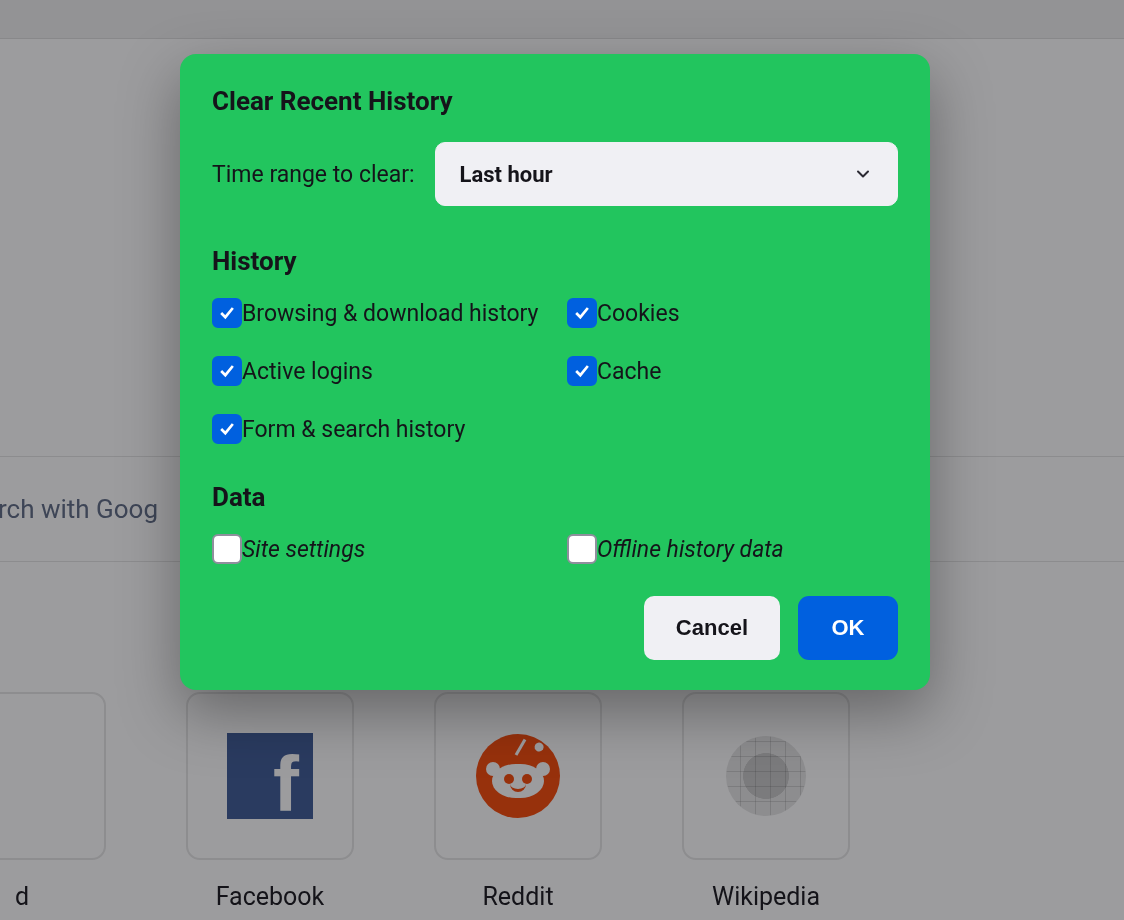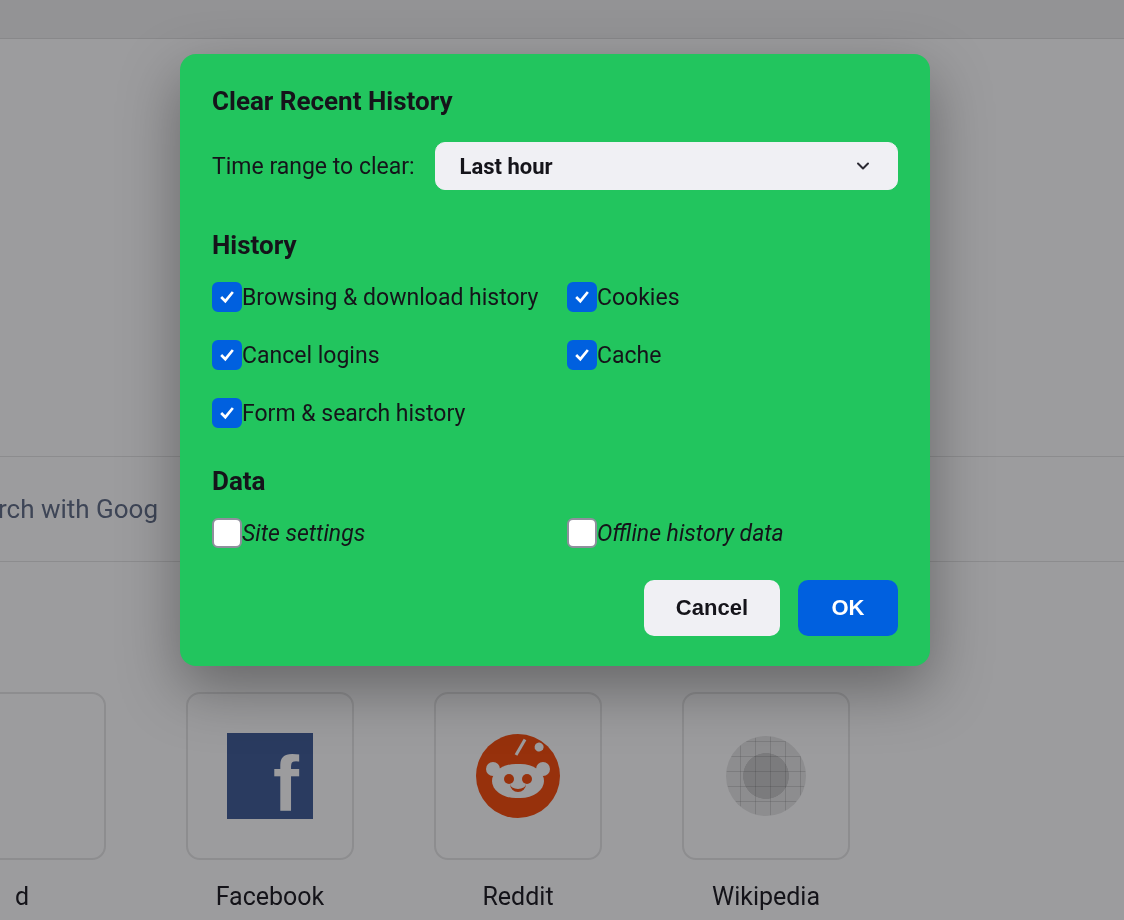--- a/index.html
+++ b/index.html
@@ -149,21 +149,21 @@
     }
     .range-row {
       display: flex; align-items: center; gap: 20px;
       margin-bottom: 40px;
     }
     .range-label {
       font-size: 23px;
     }
     .select {
       flex: 1;
-      height: 48px;
+      height: 64px;
       background: #f0f0f4;
       border-radius: 10px;
       display: flex; align-items: center; justify-content: space-between;
       padding: 0 24px;
       cursor: pointer;
       border: 1px solid #f0f0f4;
       gap: 40px;
     }
     .select .sel-text { font-size: 22px; font-weight: 700; }
     .select .chev { width: 20px; height: 20px; }
@@ -194,31 +194,31 @@
     }
     .chk .box.checked { background: #0060df; border: 2px solid #0060df; }
     .chk .box.unchecked { background: #fff; border: 2px solid #8f8f9d; }
     .chk .box svg { width: 20px; height: 20px; stroke: #fff; stroke-width: 3.2; fill: none; }
 
     .actions {
       display: flex; justify-content: flex-end; gap: 18px;
       margin-top: 32px;
     }
     .btn {
-      height: 56px;
+      height: 64px;
       padding: 0 32px;
       border-radius: 10px;
       font-size: 22px;
       font-weight: 700;
       border: none;
       cursor: pointer;
       display: inline-flex; align-items: center; justify-content: center;
     }
     .btn-secondary { background: #f0f0f4; color: #15141a; }
-    .btn-primary { background: #0060df; color: #fff; min-width: 100px; }
+    .btn-primary { background: #0060df; color: #fff; min-width: 100px; border-radius: 11px; }
 
     
     .row-only-first { grid-column: 1; }
 
     .data-section { margin-top: 24px; }
     .data-grid { row-gap: 0; margin-bottom: 0; font-style: italic; }
   </style>
 </head>
 <body>
 
@@ -306,21 +306,21 @@
           </svg>
       </span>
       <span>Cookies</span>
     </label>
     <label class="chk">
       <span class="box checked">
         <svg viewBox="0 0 24 24">
             <path d="M5 12l5 5 9-11"></path>
           </svg>
       </span>
-      <span>Cancel logins</span>
+      <span>Active logins</span>
     </label>
     <label class="chk">
       <span class="box checked">
         <svg viewBox="0 0 24 24">
             <path d="M5 12l5 5 9-11"></path>
           </svg>
       </span>
       <span>Cache</span>
     </label>
     <label class="chk row-only-first">

